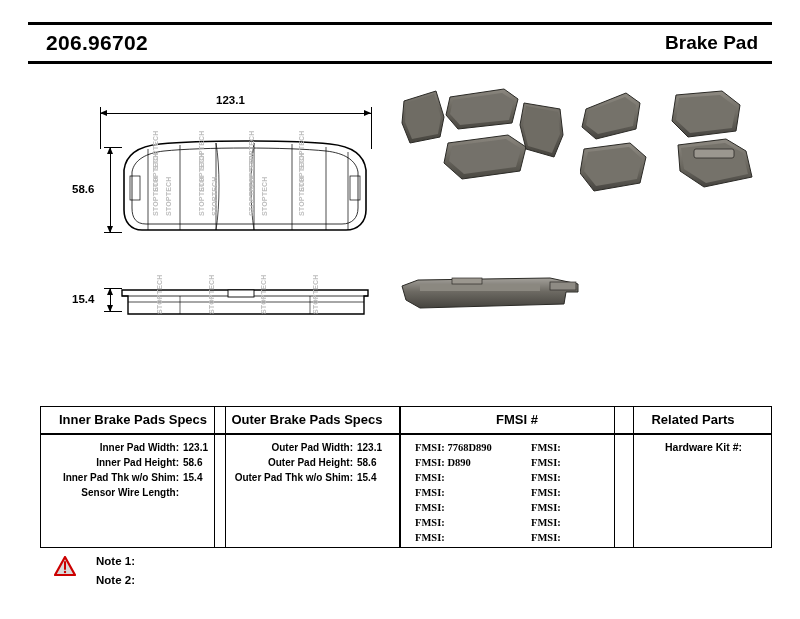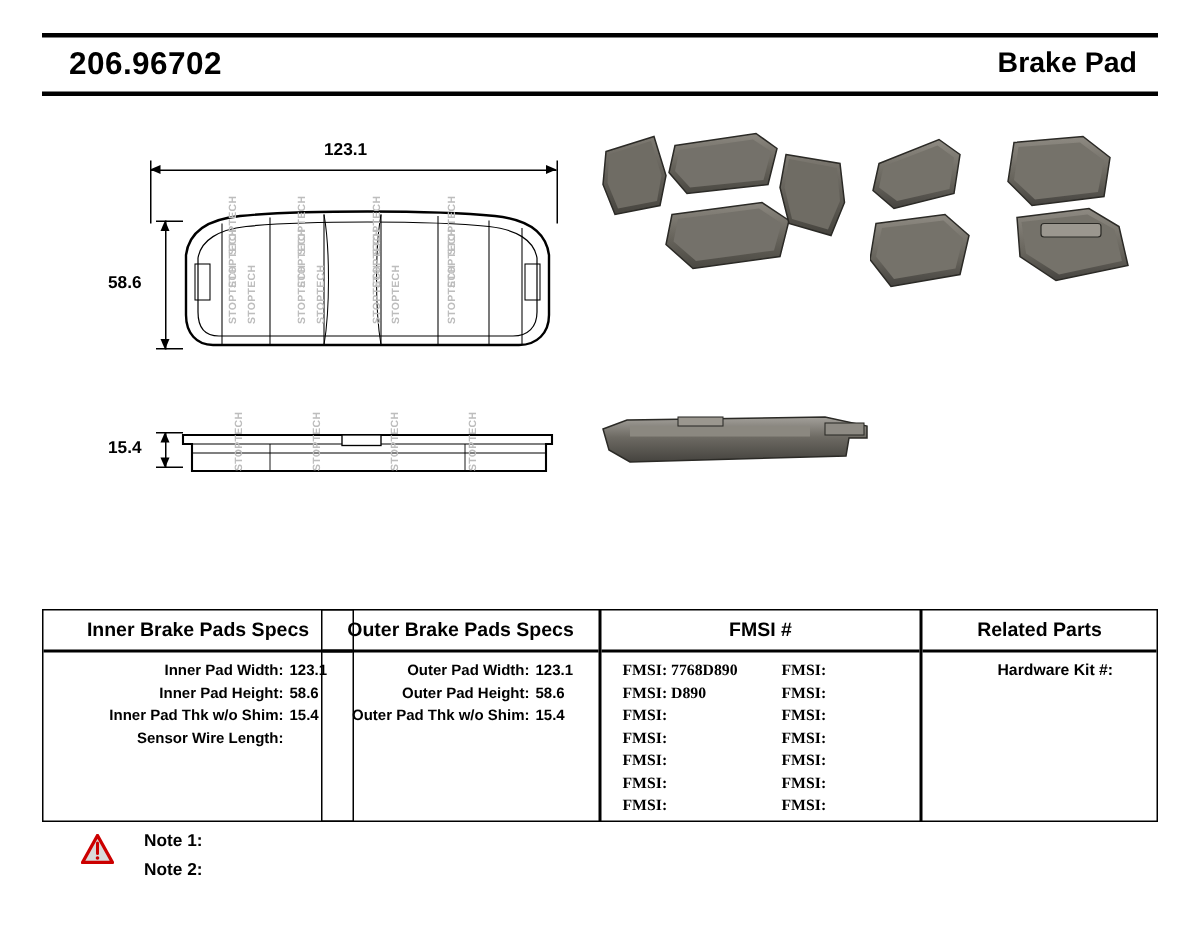--- a/index.html
+++ b/index.html
@@ -236,21 +236,21 @@
         <path d="M2 16 L18 10 L150 8 L178 14 L178 22 L166 22 L164 34 L20 38 L6 30 Z" fill="url(#g4)" stroke="#2b2a26" stroke-width="1"></path>
         <rect x="20" y="14" width="120" height="7" fill="#8b8880"></rect>
         <rect x="52" y="8" width="30" height="6" fill="#9b978f" stroke="#2b2a26" stroke-width="0.7"></rect>
         <rect x="150" y="12" width="26" height="8" fill="#8e8b84" stroke="#2b2a26" stroke-width="0.7"></rect>
       </svg>
     </div>
   </div>
 
   <div class="tables">
 
-    <div class="tbl" style="left:0;width:208px;height:142px;">
+    <div class="tbl" style="left:12px;width:186px;height:142px;">
       <div class="thead">Inner Brake Pads Specs</div>
       <div class="tbody">
         <div class="spec-row">
           <span class="lbl">Inner Pad Width:</span>
           <span class="val">123.1</span>
         </div>
         <div class="spec-row">
           <span class="lbl">Inner Pad Height:</span>
           <span class="val">58.6</span>
         </div>
@@ -276,21 +276,21 @@
           <span class="lbl">Outer Pad Height:</span>
           <span class="val">58.6</span>
         </div>
         <div class="spec-row">
           <span class="lbl">Outer Pad Thk w/o Shim:</span>
           <span class="val">15.4</span>
         </div>
       </div>
     </div>
 
-    <div class="tbl" style="left:372px;width:214px;height:142px;">
+    <div class="tbl" style="left:372px;width:234px;height:142px;">
       <div class="thead">FMSI #</div>
       <div class="fmsi-body">
         <div class="fmsi-col">
           <div class="fmsi-row">
             <span>FMSI:</span>
             <span>7768D890</span>
           </div>
           <div class="fmsi-row">
             <span>FMSI:</span>
             <span>D890</span>

